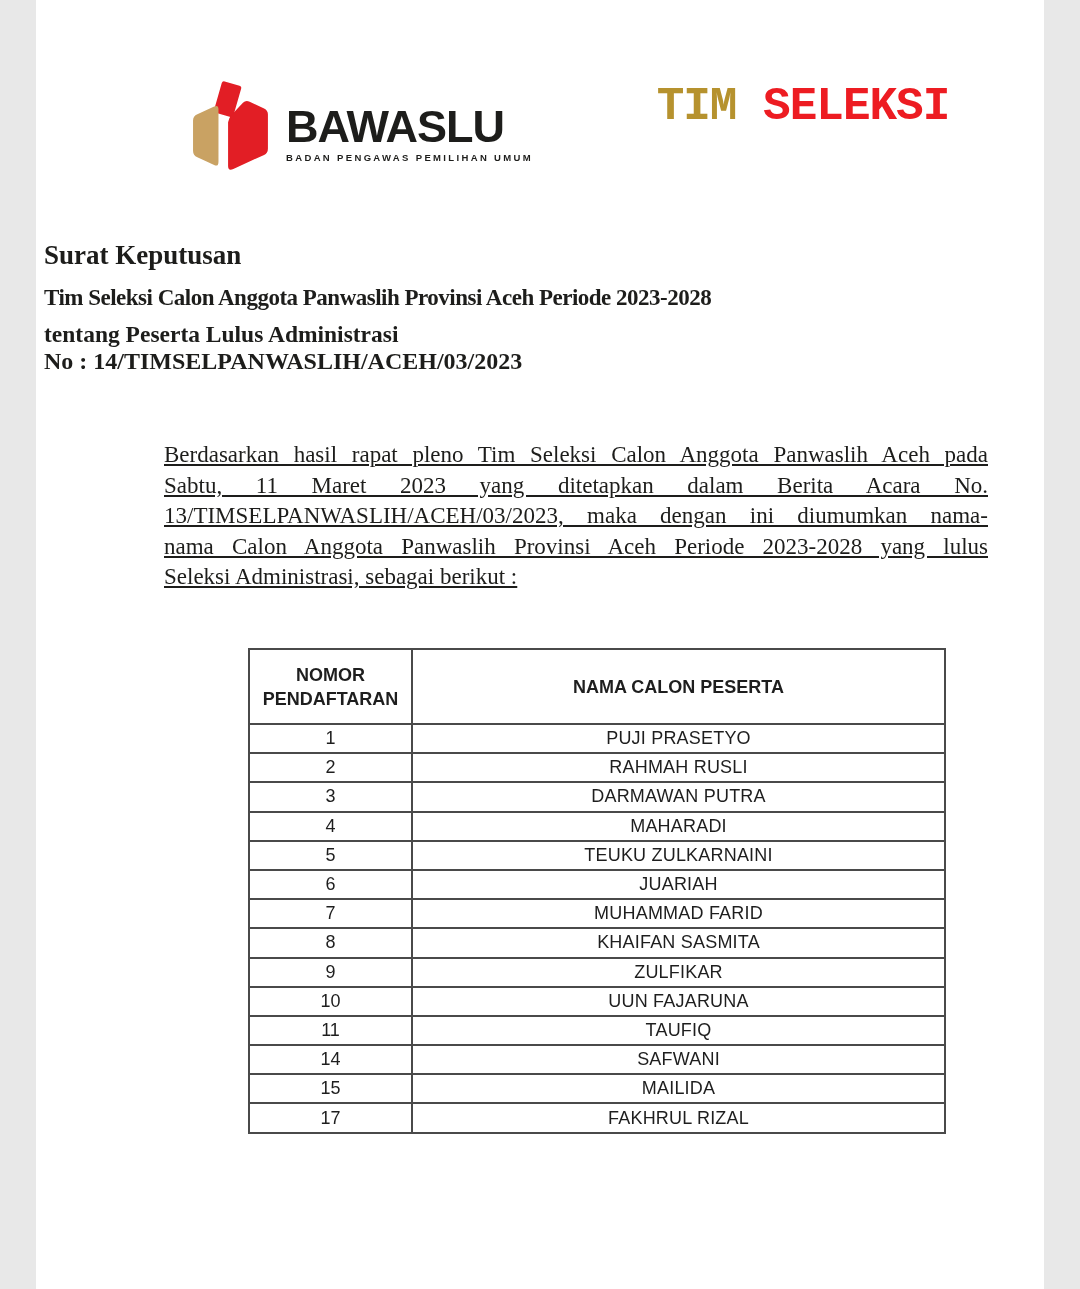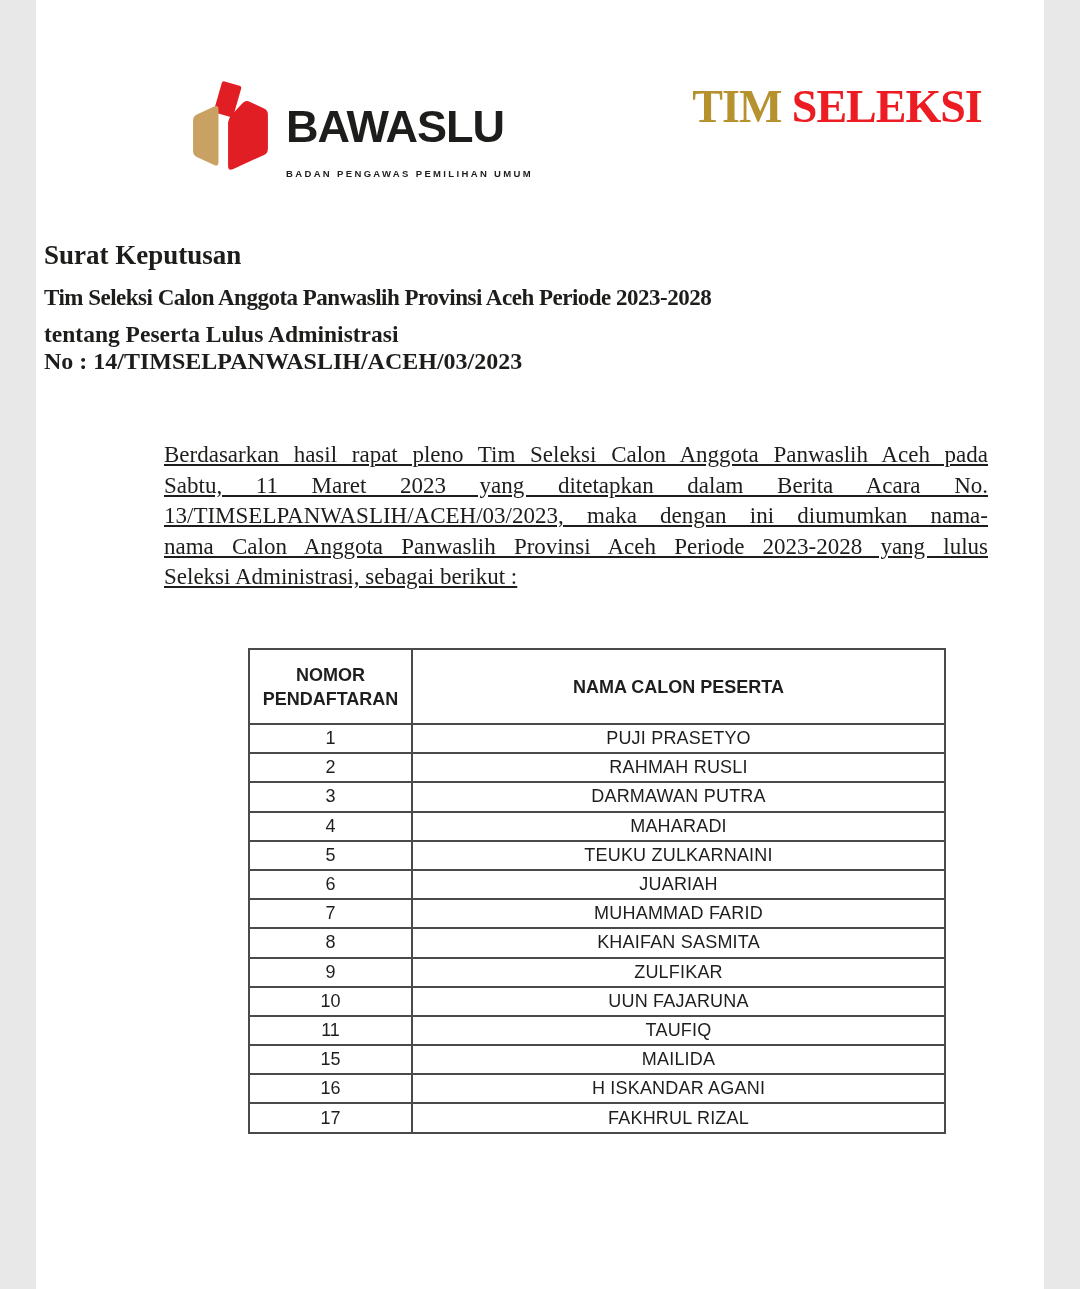--- a/index.html
+++ b/index.html
@@ -16,26 +16,26 @@
   
   .logo-group{position:absolute;left:146px;top:80px;display:flex;align-items:flex-start;}
   .logo-mark{width:96px;height:100px;flex:0 0 auto;}
   .logo-textblock{margin-left:8px;margin-top:24px;font-family:"Liberation Sans", sans-serif;}
   .logo-wordmark{
     font-size:45px;font-weight:bold;letter-spacing:-1px;
     color:#1d1d1b;line-height:1;white-space:nowrap;
   }
   .logo-tagline{
     font-size:9.5px;font-weight:bold;letter-spacing:2.35px;
-    color:#1d1d1b;margin-top:19px;white-space:nowrap;
+    color:#1d1d1b;margin-top:3px;white-space:nowrap;
   }
 
   .committee-block{
-    position:absolute;left:801px;top:84px;transform:translateX(-50%);
-    text-align:center;font-family:Liberation Serif, serif;white-space:nowrap;
+    position:absolute;left:767px;top:84px;transform:translateX(-50%);
+    text-align:center;font-family:Liberation Mono, monospace;white-space:nowrap;
   }
   .committee-title{font-size:46px;font-weight:bold;line-height:1;letter-spacing:-1px;}
   .committee-title .w1{color:#b6922e;}
   .committee-title .w2{color:#ed1c22;}
   .committee-subtitle{
     font-size:18.5px;font-weight:bold;color:#1d1d1b;margin-top:10px;letter-spacing:-0.2px;
   }
 
   
   .title-line{position:absolute;left:0;width:1080px;text-align:left;font-weight:bold;line-height:1.1;margin-left:8px;}
@@ -170,26 +170,26 @@
           </tr>
         <tr>
             <td class="no-cell">10</td>
             <td class="name-cell">UUN FAJARUNA</td>
           </tr>
         <tr>
             <td class="no-cell">11</td>
             <td class="name-cell">TAUFIQ</td>
           </tr>
         <tr>
+            <td class="no-cell">14</td>
+            <td class="name-cell">SAFWANI</td>
+          </tr>
+        <tr>
             <td class="no-cell">15</td>
             <td class="name-cell">MAILIDA</td>
-          </tr>
-        <tr>
-            <td class="no-cell">16</td>
-            <td class="name-cell">H ISKANDAR AGANI</td>
           </tr>
         <tr>
             <td class="no-cell">17</td>
             <td class="name-cell">FAKHRUL RIZAL</td>
           </tr>
       </tbody>
     </table>
   </div>
 
 </div>

